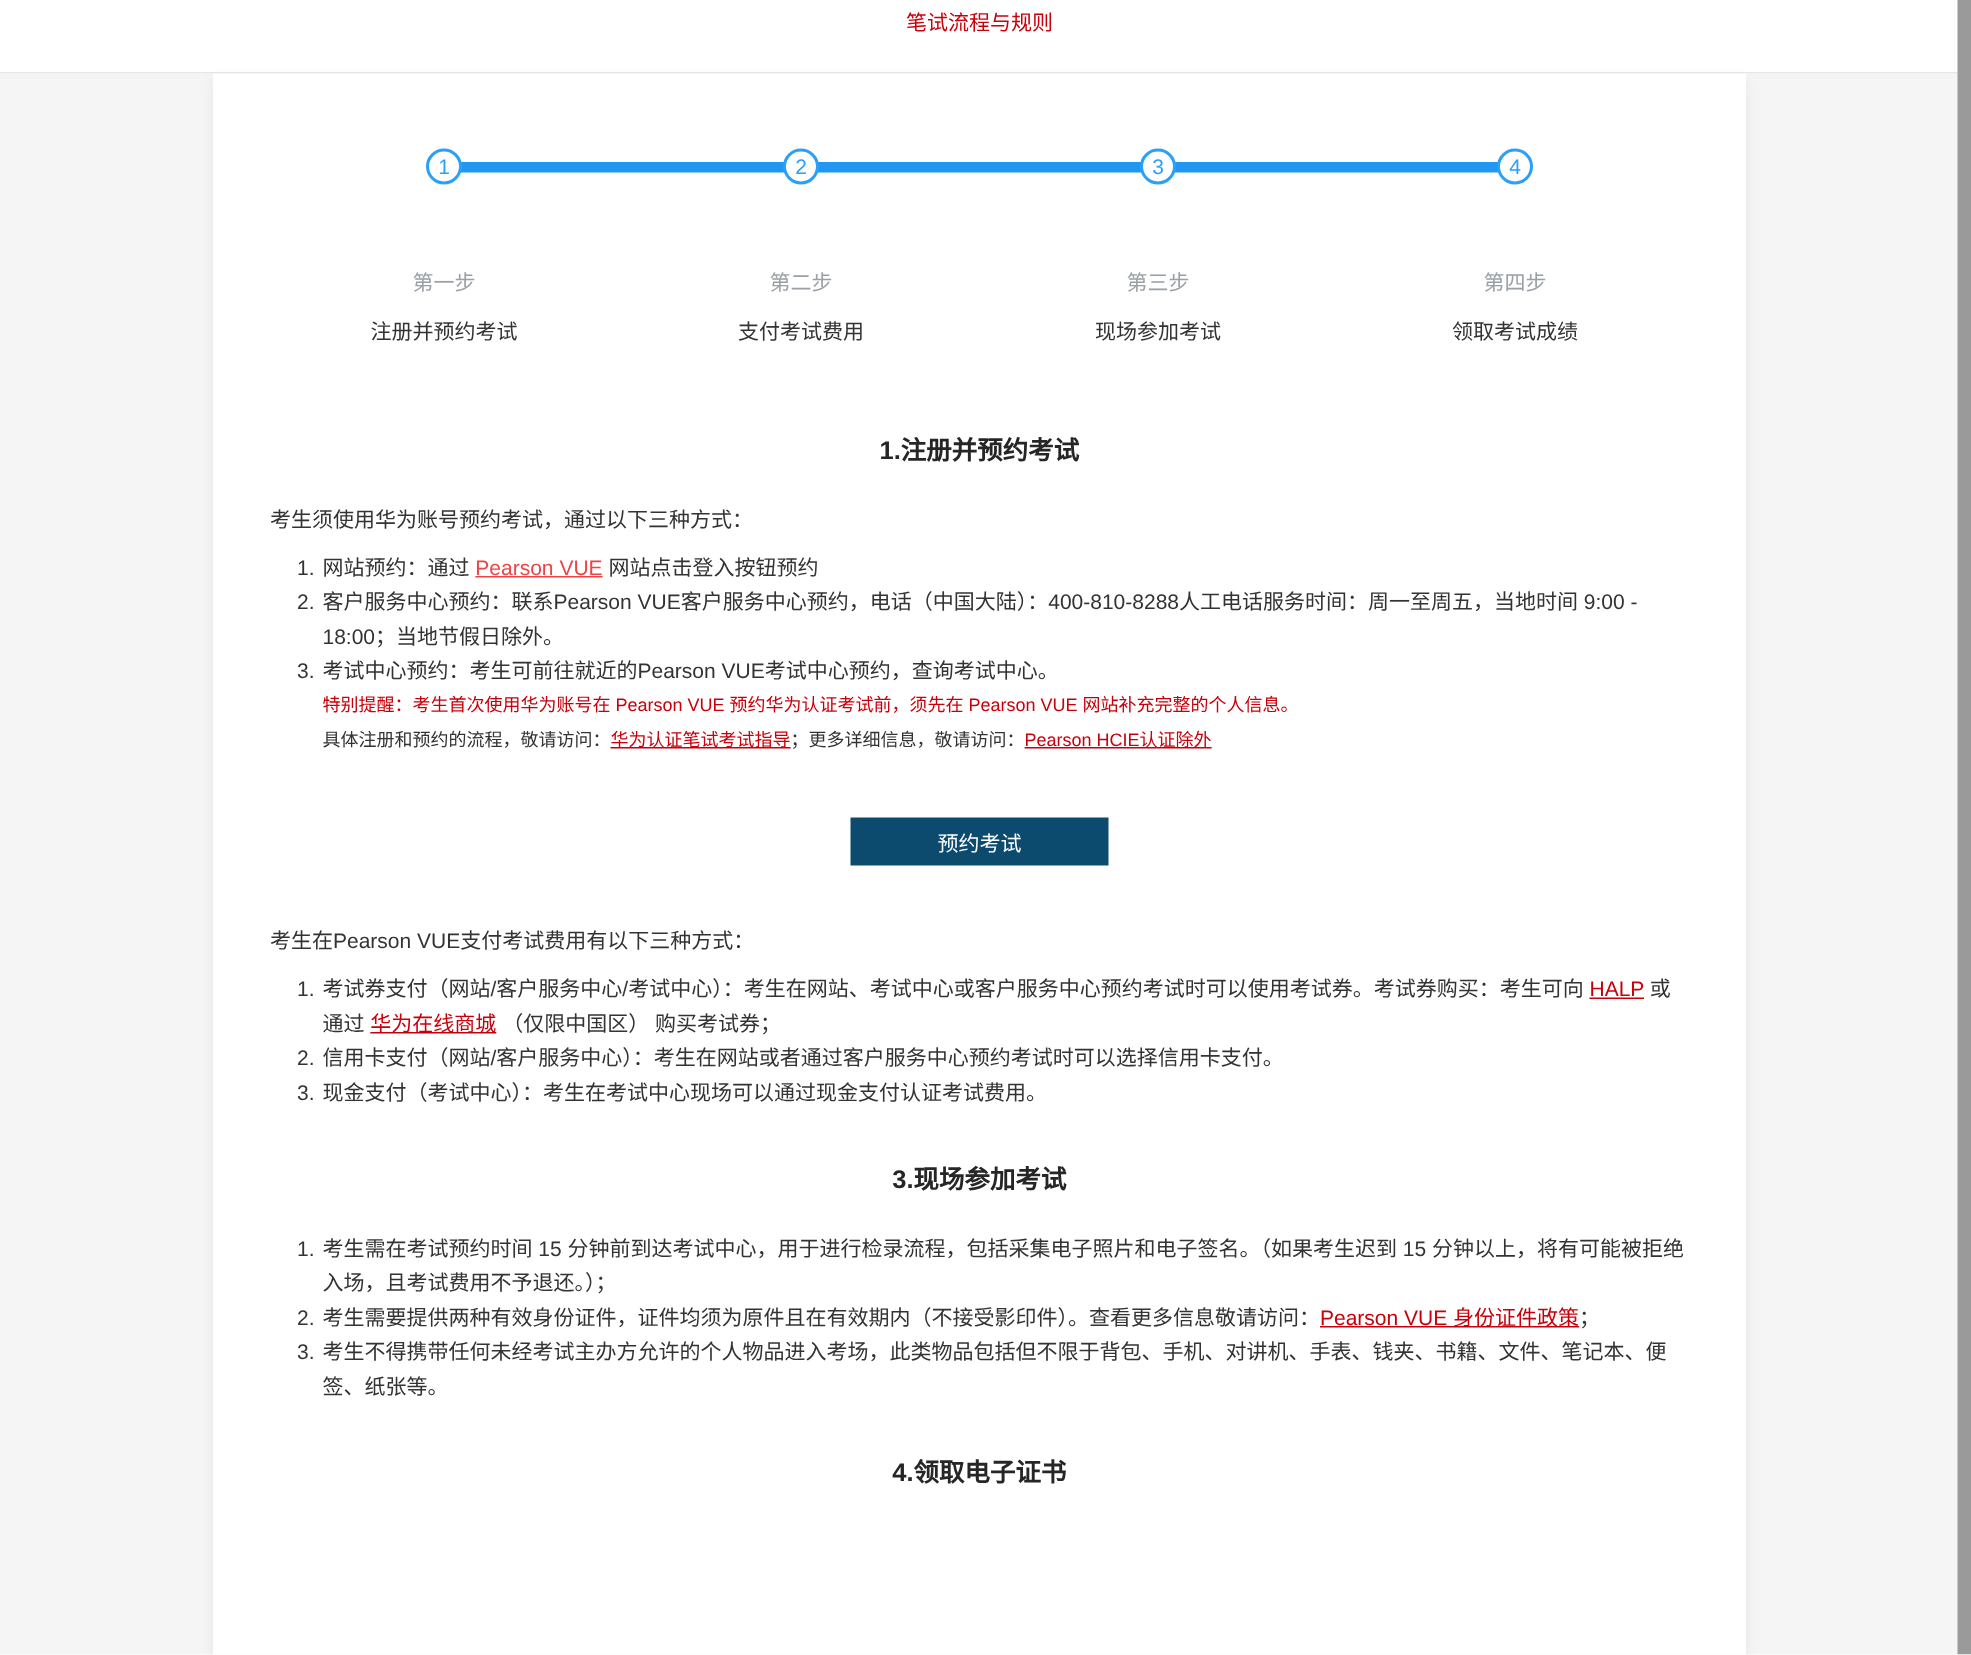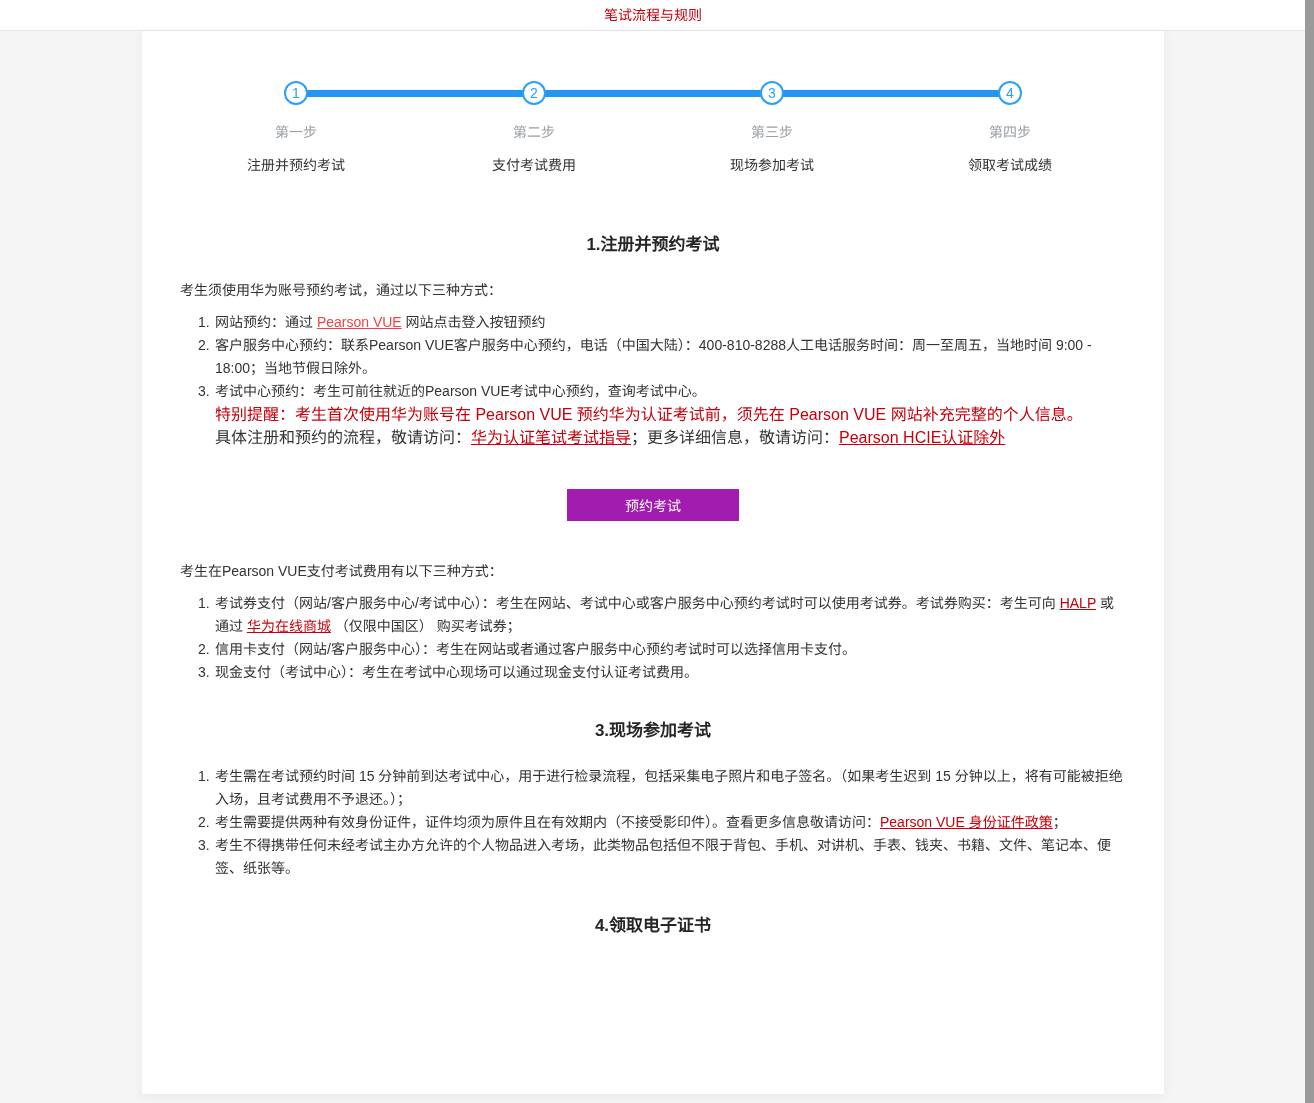--- a/index.html
+++ b/index.html
@@ -8,21 +8,21 @@
     width: 1314px; height: 1103px;
     background: #f5f5f5;
     font-family: "Liberation Sans", "DejaVu Sans", sans-serif;
     color: #333;
     overflow: hidden;
     position: relative;
   }
 
   
   .topbar {
-    height: 31px; background: #fff;
+    height: 49px; background: #fff;
     border-bottom: 1px solid #e7e7e7;
   }
   .topbar-inner {
     width: 1022px; margin: 0 142px; height: 100%;
     display: flex;
   }
   .tab {
     flex: 1; text-align: center; line-height: 30px;
     font-size: 14px; color: #333; cursor: pointer;
   }
@@ -44,50 +44,50 @@
     position: absolute; top: 9px; left: 12.5%; right: 12.5%;
     height: 7px; background: #2196f3; border-radius: 4px;
   }
   .step { flex: 1; display: flex; flex-direction: column; align-items: center; position: relative; }
   .step-circle {
     width: 24px; height: 24px; border-radius: 50%;
     background: #fff; border: 2px solid #2aa0f8;
     color: #2aa0f8; font-size: 14px; line-height: 20px;
     text-align: center; z-index: 1; margin-bottom: 16px;
   }
-  .step-sub { font-size: 14px; color: #9aa0a6; margin-bottom: 13px; }
+  .step-sub { font-size: 14px; color: #9aa0a6; margin-bottom: 13px; margin-top: 38px; }
   .step-title { font-size: 14px; color: #333; }
 
   
   .section { margin: 0 38px; }
   .section h2 {
     font-size: 17px; font-weight: 700; color: #262626;
     margin: 0 0 24px;
     text-align: center;
   }
   .sec1 { margin-top: 56px; }
   .sec2 { margin-top: 39px; }
   .sec3 { margin-top: 32px; }
   .sec4 { margin-top: 31px; }
   .intro { font-size: 14px; line-height: 23px; margin: 0 0 9px; }
   .olist { padding-left: 18px; }
   .li { display: flex; font-size: 14px; line-height: 23px; }
   .li .num { flex: 0 0 17px; }
   .li .txt { flex: 1; }
-  .note-line { margin-left: 35px; font-size: 16px; line-height: 23px; }
+  .note-line { margin-left: 35px; font-size: 12px; line-height: 23px; }
   .alert { color: #c7000b; }
 
   a { cursor: pointer; }
   .blue-link { color: #ef4444; text-decoration: underline; }
   .red-link { color: #c7000b; text-decoration: underline; }
 
   
   .btn {
     display: block; border: none; cursor: pointer;
-    background: #a21caf; color: #fff; font-size: 14px;
+    background: #0c4a6e; color: #fff; font-size: 14px;
     height: 32px; margin: 40px auto 0;
     font-family: inherit;
   }
   .btn-book { width: 172px; }
 
   
   .scrollbar {
     position: absolute; top: 0; right: 0;
     width: 9px; height: 1103px; background: #9a9a9a;
   }

